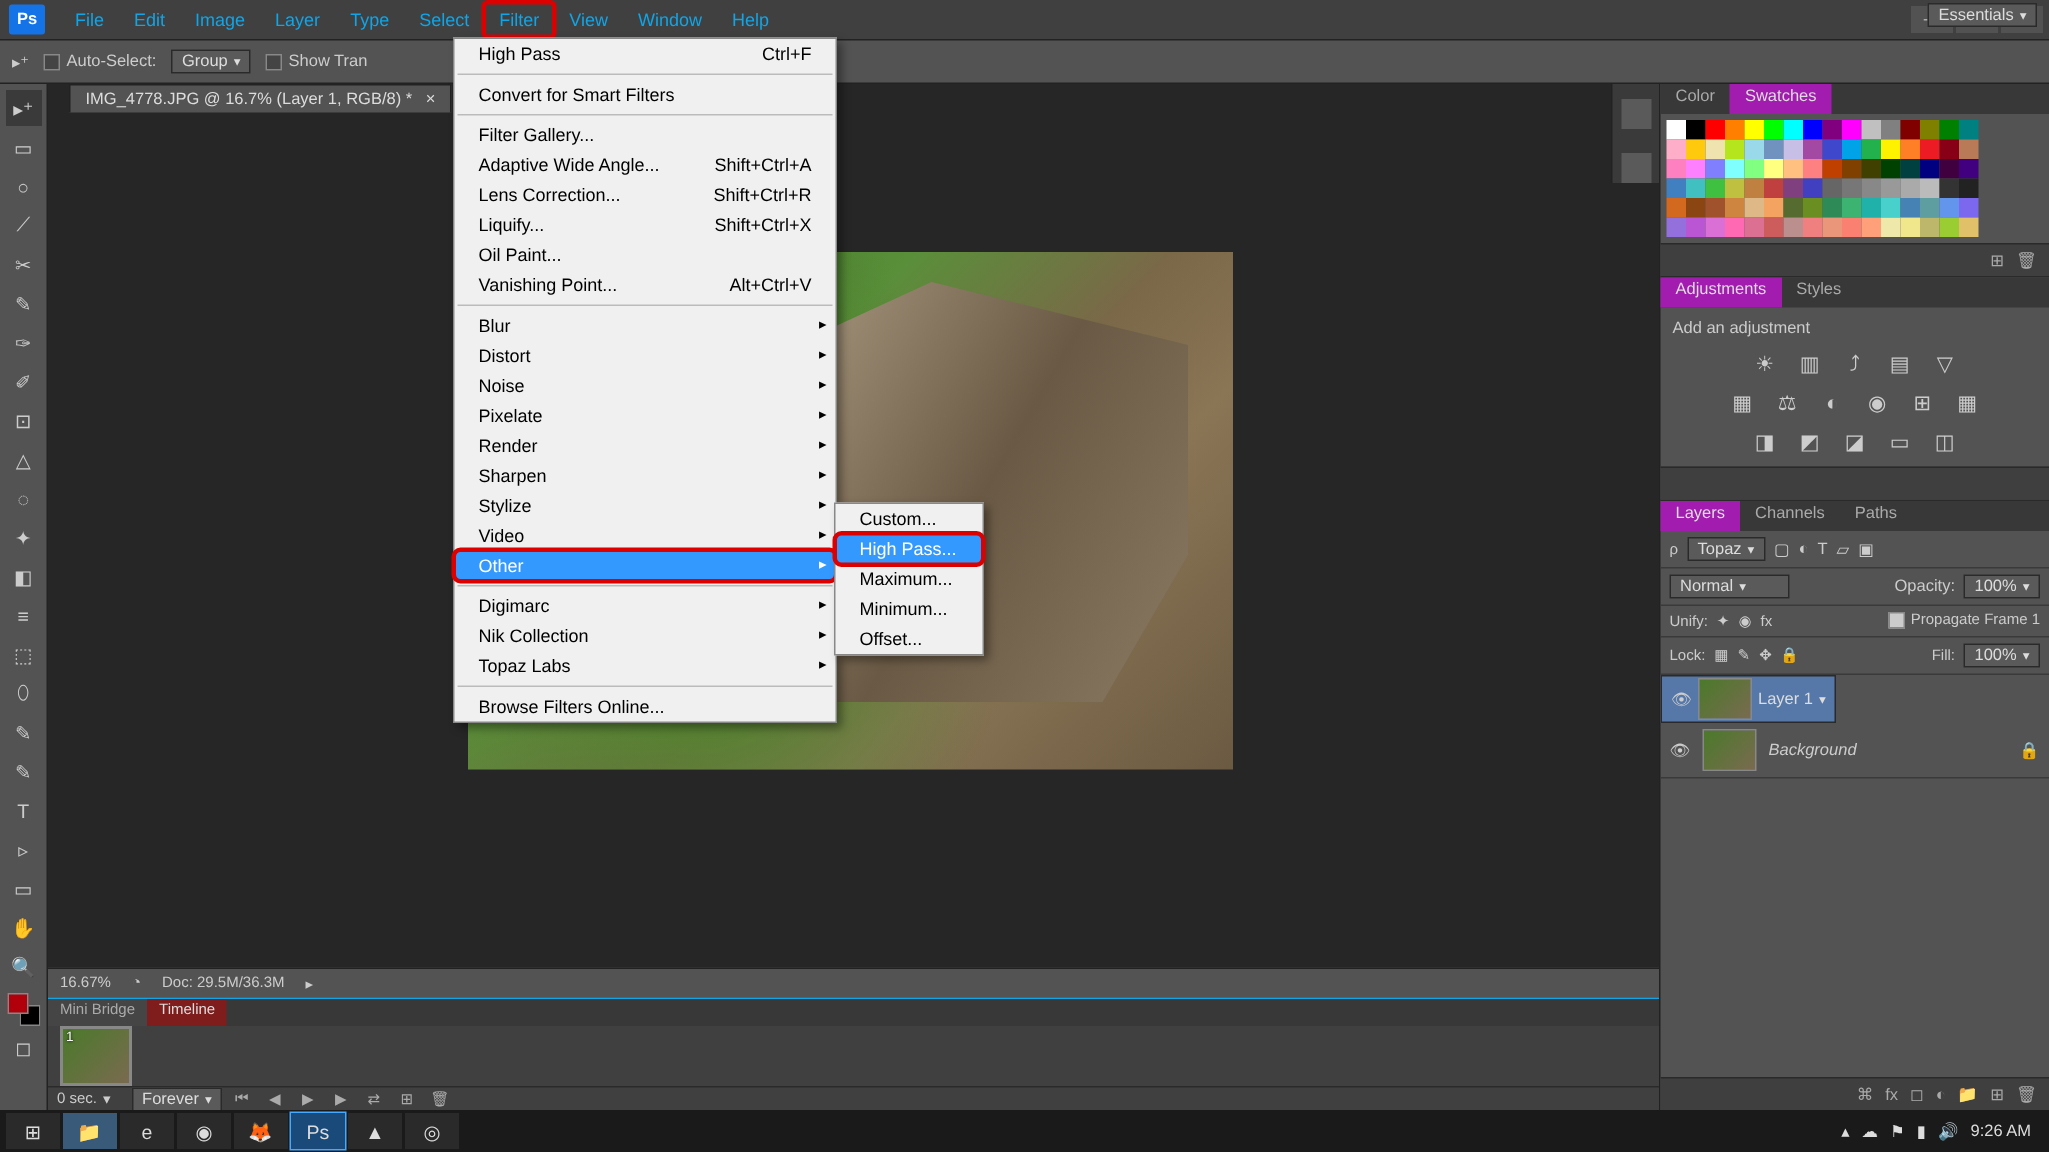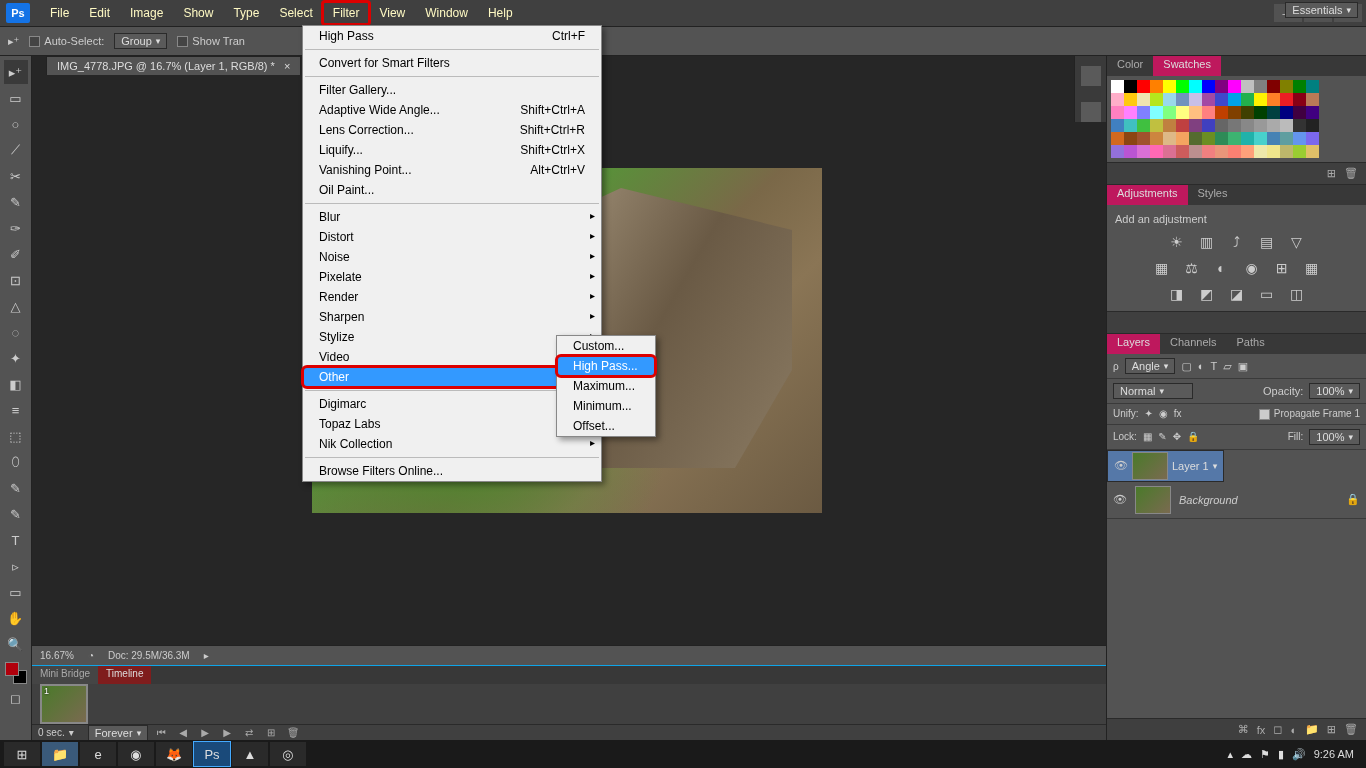--- a/index.html
+++ b/index.html
@@ -1,20 +1,20 @@
 <!DOCTYPE html>
 <html><head>
 <meta charset="utf-8">
 <style>
 *{margin:0;padding:0;box-sizing:border-box;font-family:"Segoe UI",Tahoma,sans-serif;user-select:none}
 body{width:1366px;height:768px;background:#404040;overflow:hidden;position:relative;font-size:12px;color:#ccc}
 .titlebar{height:26px;background:#404040;display:flex;align-items:center;color:#ccc}
 .ps-logo{width:24px;height:20px;background:#1473e6;color:#fff;font-weight:bold;font-size:11px;display:flex;align-items:center;justify-content:center;margin:0 10px 0 6px;border-radius:2px}
 .menubar{display:flex;gap:0}
-.menu-item{padding:4px 10px;cursor:pointer;color:#fef9c3}
+.menu-item{padding:4px 10px;cursor:pointer;color:#0ea5e9}
 .menu-item.hl{outline:3px solid #d00;outline-offset:-1px;border-radius:2px}
 .wincontrols{margin-left:auto;display:flex;gap:2px;padding-right:4px}
 .wincontrols div{width:28px;height:18px;display:flex;align-items:center;justify-content:center;background:#525252;color:#ccc;font-size:11px}
 .optbar{height:30px;background:#535353;border-top:1px solid #222;border-bottom:1px solid #222;display:flex;align-items:center;padding:0 8px;gap:10px;color:#ccc;font-size:11px}
 .work{position:absolute;top:56px;left:0;right:0;bottom:28px;display:flex}
 .tools{width:32px;background:#535353;border-right:1px solid #222;display:flex;flex-direction:column;align-items:center;padding-top:4px;gap:2px}
 .tool{width:24px;height:24px;display:flex;align-items:center;justify-content:center;color:#ccc;font-size:13px;cursor:pointer}
 .tool.act{background:#3a3a3a}
 .colorsq{width:22px;height:22px;position:relative;margin-top:4px}
 .colorsq .fg{width:14px;height:14px;background:#b1000c;border:1px solid #888;position:absolute;top:0;left:0}
@@ -27,37 +27,37 @@
 .statusbar{position:absolute;bottom:75px;left:0;right:0;height:20px;background:#535353;border-top:1px solid #222;display:flex;align-items:center;padding:0 8px;font-size:10px;color:#ccc;gap:14px}
 .bottom-panels{position:absolute;bottom:0;left:0;right:0;height:75px;background:#404040;border-top:1px solid #0ea5e9}
 .bp-tabs{display:flex;background:#383838;height:18px;font-size:10px}
 .bp-tab{padding:2px 8px;color:#aaa;background:#454545}
 .bp-tab.act{background:#7f1d1d;color:#ddd}
 .right-dock{position:absolute;top:56px;right:0;width:260px;bottom:28px;background:#535353;border-left:1px solid #222;display:flex;flex-direction:column}
 .mini-dock{position:absolute;top:56px;right:260px;width:32px;background:#3a3a3a;border-left:1px solid #222;display:flex;flex-direction:column;align-items:center;padding-top:10px;gap:16px}
 .mini-dock div{width:20px;height:20px;background:#5a5a5a}
 .panel-tabs{display:flex;background:#383838;height:20px;font-size:11px}
 .panel-tab{padding:2px 10px;color:#aaa;cursor:pointer}
-.panel-tab.act{background:#be185d;color:#ddd}
+.panel-tab.act{background:#a21caf;color:#ddd}
 .swatches{padding:4px;display:grid;grid-template-columns:repeat(16,13px);gap:0}
 .sw{width:13px;height:13px}
 .adj-panel{padding:8px;font-size:11px}
 .adj-icons{display:flex;justify-content:center;gap:10px;margin-top:8px}
 .adj-icons span{width:20px;height:18px;display:flex;align-items:center;justify-content:center;color:#ccc;font-size:14px}
 .layers-panel{flex:1;display:flex;flex-direction:column;font-size:11px}
 .layers-controls{padding:4px 6px;display:flex;align-items:center;gap:6px;border-bottom:1px solid #3a3a3a}
 .layers-list{flex:1;overflow:auto}
 .layer-row{display:flex;align-items:center;padding:4px 6px;gap:8px;border-bottom:1px solid #3a3a3a}
 .layer-row.sel{background:#5578a8}
 .eye{width:14px;color:#ccc}
 .thumb{width:36px;height:28px;background:linear-gradient(135deg,#4a7a2a,#7a6a50);border:1px solid #888}
 .taskbar{position:absolute;bottom:0;left:0;right:0;height:28px;background:#1a1a1a;display:flex;align-items:center;padding:0 4px;gap:2px;color:#ddd;font-size:11px}
 .taskbar .tbi{width:36px;height:24px;display:flex;align-items:center;justify-content:center;background:#2a2a2a;font-size:13px}
 .taskbar .tray{margin-left:auto;display:flex;align-items:center;gap:8px;padding-right:8px}
-.dropdown{position:absolute;top:25px;left:302px;width:300px;background:#f0f0f0;border:1px solid #888;box-shadow:3px 3px 6px rgba(0,0,0,.4);color:#000;font-size:12px;z-index:100}
+.dropdown{position:absolute;top:25px;left:302px;width:256px;background:#f0f0f0;border:1px solid #888;box-shadow:3px 3px 6px rgba(0,0,0,.4);color:#000;font-size:12px;z-index:100}
 .dd-item{padding:3px 16px;display:flex;justify-content:space-between;cursor:pointer;position:relative}
 .dd-item.sub::after{content:"▸";position:absolute;right:6px;font-size:10px}
 .dd-sep{height:1px;background:#bbb;margin:3px 2px}
 .dd-item.hl{background:#3399ff;color:#fff}
 .dd-item.boxed{outline:3px solid #d00;outline-offset:-1px;border-radius:4px}
 .submenu{position:absolute;top:335px;left:556px;width:100px;background:#f0f0f0;border:1px solid #888;box-shadow:3px 3px 6px rgba(0,0,0,.4);color:#000;font-size:12px;z-index:101}
 .workspace-sel{position:absolute;right:8px;top:2px}
 .sel{background:#5a5a5a;border:1px solid #2a2a2a;padding:1px 6px;font-size:11px;color:#ddd;display:inline-flex;align-items:center;gap:4px}
 .sel::after{content:"▾";font-size:9px}
 .chk{width:11px;height:11px;border:1px solid #888;background:#444;display:inline-block;vertical-align:middle;margin-right:4px}
@@ -71,21 +71,21 @@
 </style>
 </head>
 <body>
 
 <div class="titlebar">
   <div class="ps-logo">Ps</div>
   <div class="menubar" id="menubar">
       <div class="menu-item">File</div>
       <div class="menu-item">Edit</div>
       <div class="menu-item">Image</div>
-      <div class="menu-item">Show</div>
+      <div class="menu-item">Layer</div>
       <div class="menu-item">Type</div>
       <div class="menu-item">Select</div>
       <div class="menu-item hl">Filter</div>
       <div class="menu-item">View</div>
       <div class="menu-item">Window</div>
       <div class="menu-item">Help</div>
     </div>
   <div class="wincontrols">
     <div>—</div>
     <div>▭</div>
@@ -317,21 +317,21 @@
     <div class="panel-footer"></div>
   </div>
   <div class="layers-panel">
     <div class="panel-tabs">
       <div class="panel-tab act">Layers</div>
       <div class="panel-tab">Channels</div>
       <div class="panel-tab">Paths</div>
     </div>
     <div class="layers-controls">
       <span style="font-size:10px">ρ</span>
-        <span class="sel">Angle</span>
+        <span class="sel">Topaz</span>
       <span>▢</span>
         <span>◐</span>
         <span>T</span>
         <span>▱</span>
         <span>▣</span>
     </div>
     <div class="layers-controls">
       <span class="sel" style="width:80px">Normal</span>
       <span style="margin-left:auto">Opacity:</span>
       <span class="sel">100%</span>
@@ -393,26 +393,26 @@
     </div>
     <div class="dd-item">
       <span>Lens Correction...</span>
       <span>Shift+Ctrl+R</span>
     </div>
     <div class="dd-item">
       <span>Liquify...</span>
       <span>Shift+Ctrl+X</span>
     </div>
     <div class="dd-item">
+      <span>Oil Paint...</span>
+    </div>
+    <div class="dd-item">
       <span>Vanishing Point...</span>
       <span>Alt+Ctrl+V</span>
     </div>
-    <div class="dd-item">
-      <span>Oil Paint...</span>
-    </div>
     <div class="dd-sep"></div>
     <div class="dd-item sub">
       <span>Blur</span>
     </div>
     <div class="dd-item sub">
       <span>Distort</span>
     </div>
     <div class="dd-item sub">
       <span>Noise</span>
     </div>
@@ -432,24 +432,24 @@
       <span>Video</span>
     </div>
     <div class="dd-item hl boxed sub">
       <span>Other</span>
     </div>
     <div class="dd-sep"></div>
     <div class="dd-item sub">
       <span>Digimarc</span>
     </div>
     <div class="dd-item sub">
+      <span>Nik Collection</span>
+    </div>
+    <div class="dd-item sub">
       <span>Topaz Labs</span>
-    </div>
-    <div class="dd-item sub">
-      <span>Nik Collection</span>
     </div>
     <div class="dd-sep"></div>
     <div class="dd-item">
       <span>Browse Filters Online...</span>
     </div>
   </div>
 <div class="submenu" id="othermenu">
     <div class="dd-item">
       <span>Custom...</span>
     </div>

